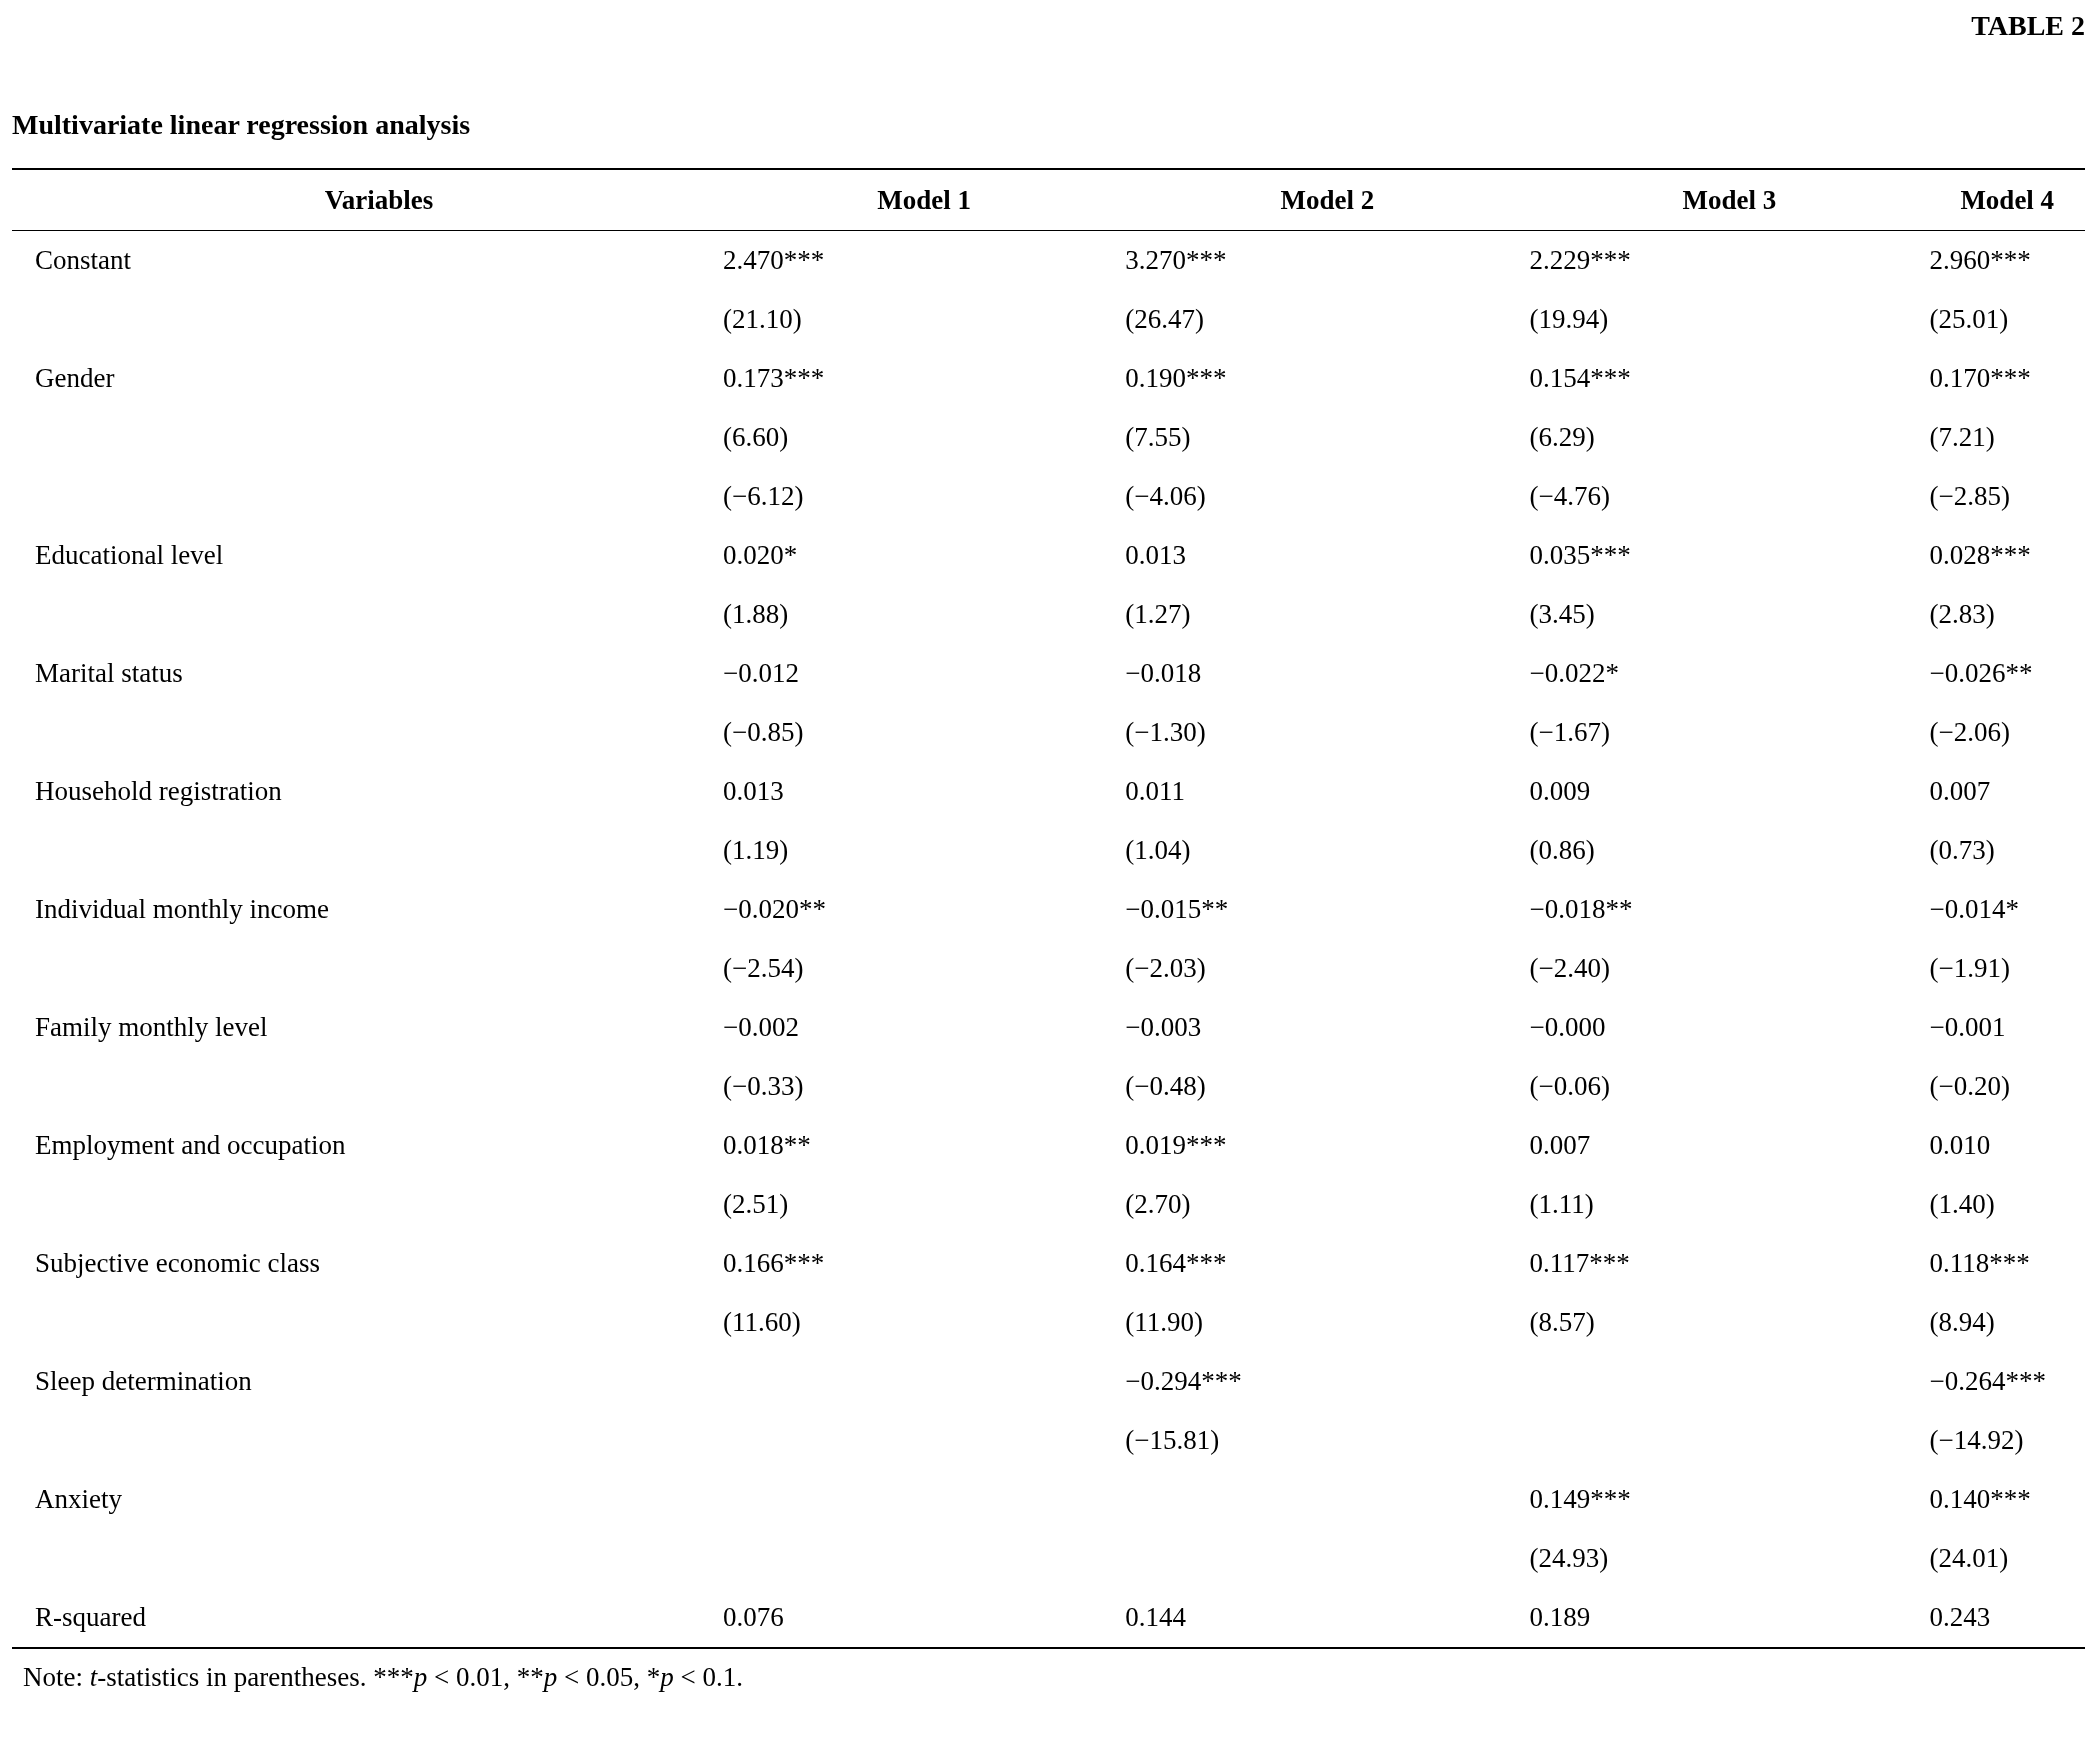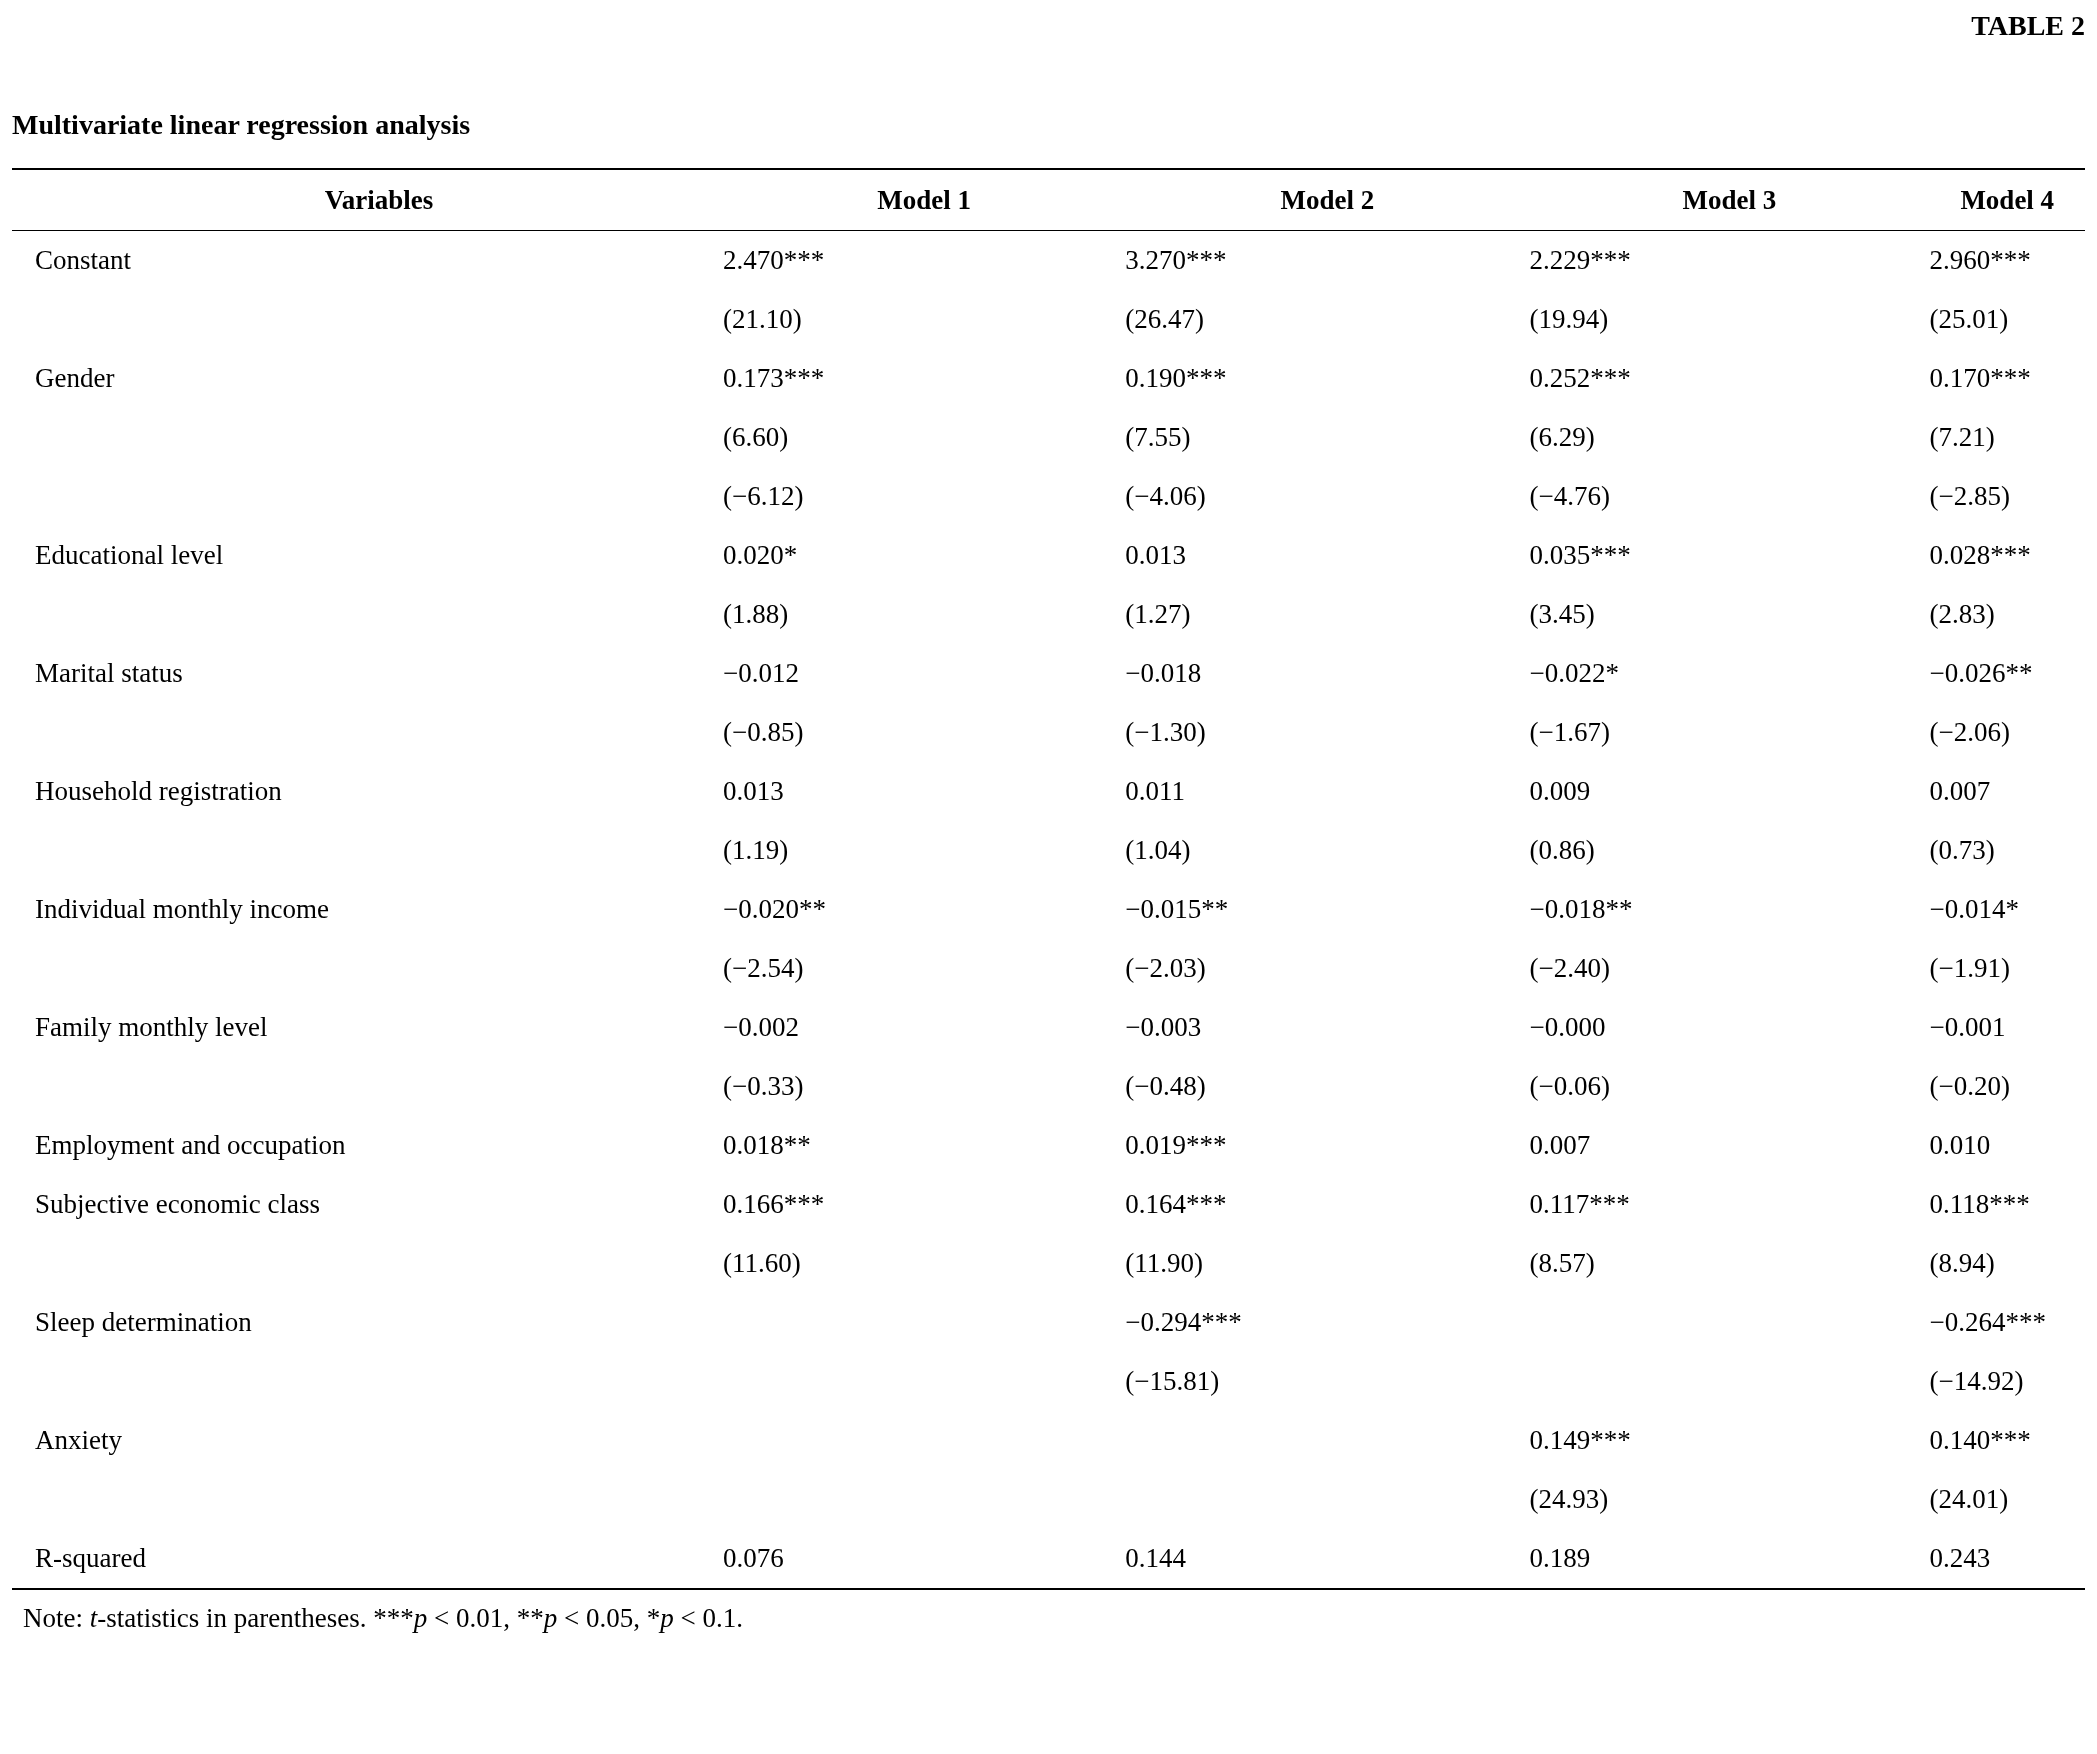--- a/index.html
+++ b/index.html
@@ -112,21 +112,21 @@
           <td></td>
           <td>(21.10)</td>
           <td>(26.47)</td>
           <td>(19.94)</td>
           <td>(25.01)</td>
         </tr>
         <tr>
           <td>Gender</td>
           <td>0.173***</td>
           <td>0.190***</td>
-          <td>0.252***</td>
+          <td>0.154***</td>
           <td>0.170***</td>
         </tr>
         <tr>
           <td></td>
           <td>(6.60)</td>
           <td>(7.55)</td>
           <td>(6.29)</td>
           <td>(7.21)</td>
         </tr>
         <tr>
@@ -207,20 +207,27 @@
           <td>(−0.20)</td>
         </tr>
         <tr>
           <td>Employment and occupation</td>
           <td>0.018**</td>
           <td>0.019***</td>
           <td>0.007</td>
           <td>0.010</td>
         </tr>
         <tr>
+          <td></td>
+          <td>(2.51)</td>
+          <td>(2.70)</td>
+          <td>(1.11)</td>
+          <td>(1.40)</td>
+        </tr>
+        <tr>
           <td>Subjective economic class</td>
           <td>0.166***</td>
           <td>0.164***</td>
           <td>0.117***</td>
           <td>0.118***</td>
         </tr>
         <tr>
           <td></td>
           <td>(11.60)</td>
           <td>(11.90)</td>

